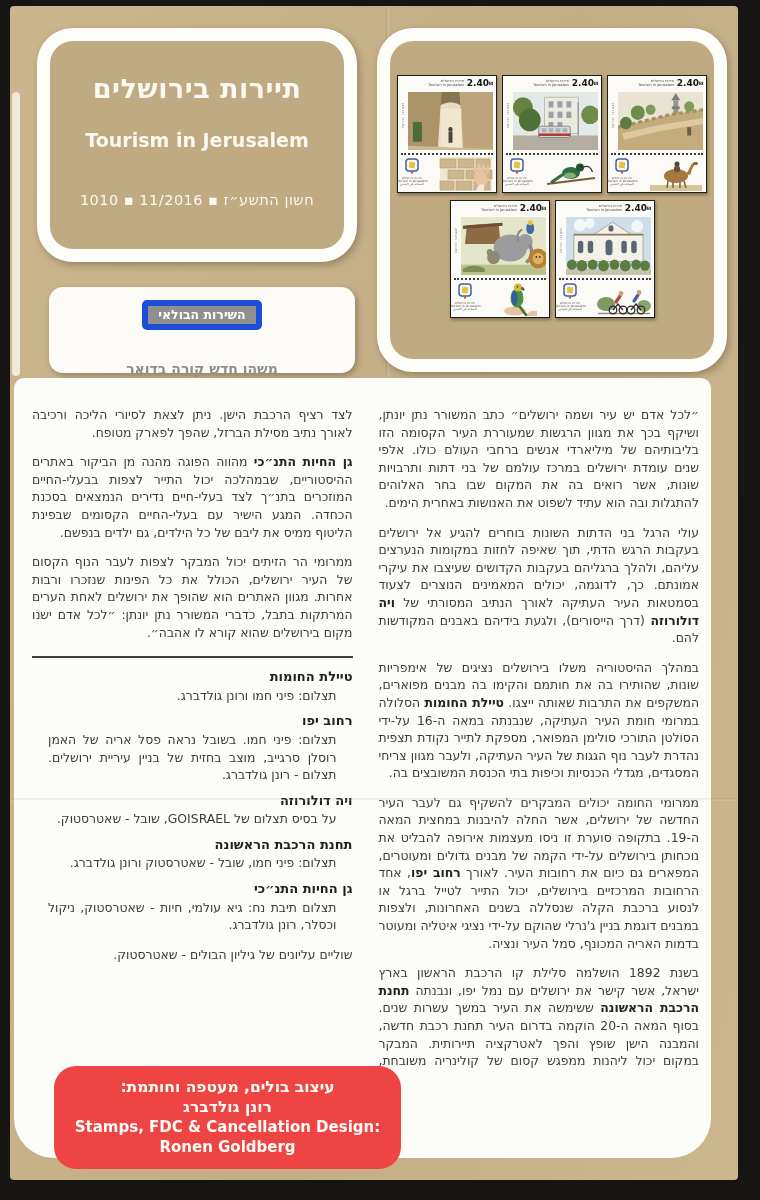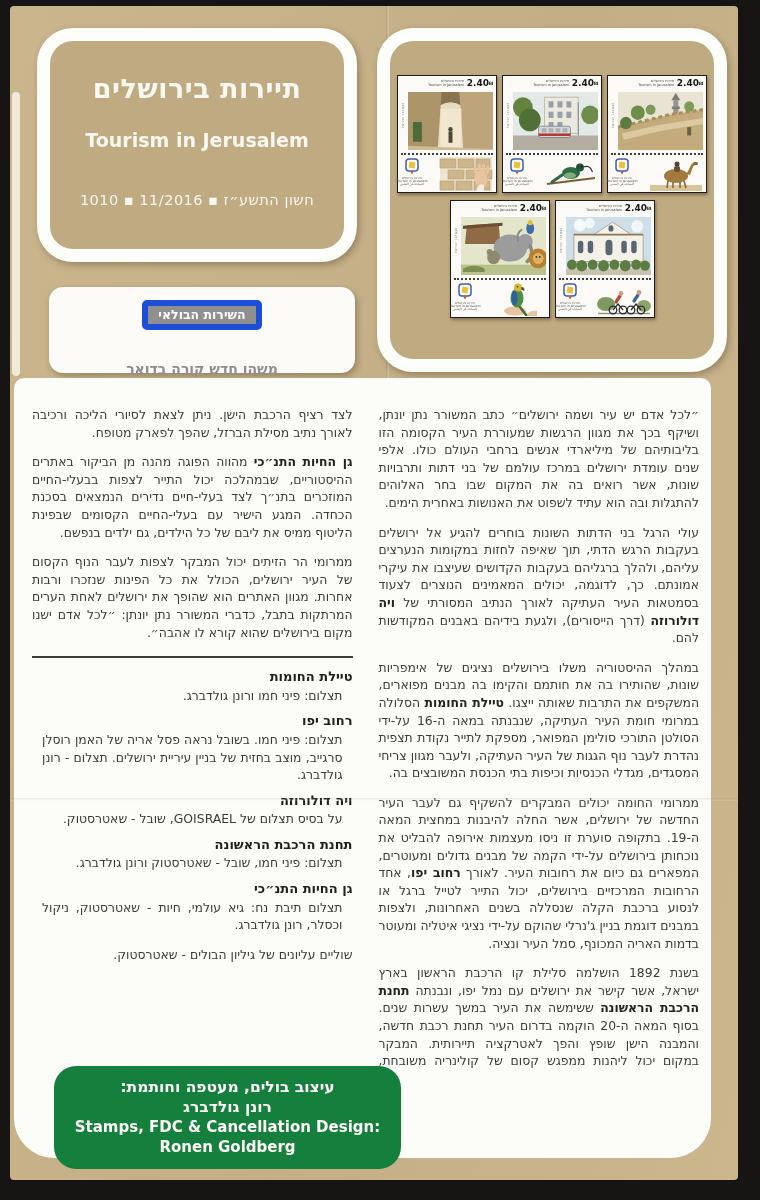--- a/index.html
+++ b/index.html
@@ -91,26 +91,26 @@
     background:#fcfcf9;border-radius:10px 10px 40px 40px;
   }
   .cols{
     direction:rtl;display:flex;gap:26px;padding:16px 12px 0 18px;height:676px;overflow:hidden;
   }
   .col{flex:1;color:#3b3b3b;font-size:12.4px;line-height:17.6px;text-align:justify;}
   .col p{margin:12px 0 11px;}
   .col b{color:#222;}
   .divider{border:none;border-top:2px solid #3d3d3d;margin:15px 0 10px;}
   .credit h4{font-size:13px;color:#1f1f1f;margin:8px 0 1px;}
-  .credit p{margin:0 10px 2px;}
+  .credit p{margin:0 16px 2px;}
   .credits-footer{margin-top:12px;}
 
   .design-box{
     position:absolute;left:40px;top:688px;width:347px;height:103px;
-    background:#15803d;border-radius:22px;
+    background:#ef4444;border-radius:22px;
     display:flex;flex-direction:column;align-items:center;justify-content:center;gap:1px;
     color:#fdfcf6;font-weight:bold;text-align:center;
   }
   .design-box .he{font-size:15.5px;direction:rtl;line-height:19px;}
   .design-box .en{font-size:15px;line-height:19px;}
 </style>
 </head>
 <body>
 
 <div class="page">

